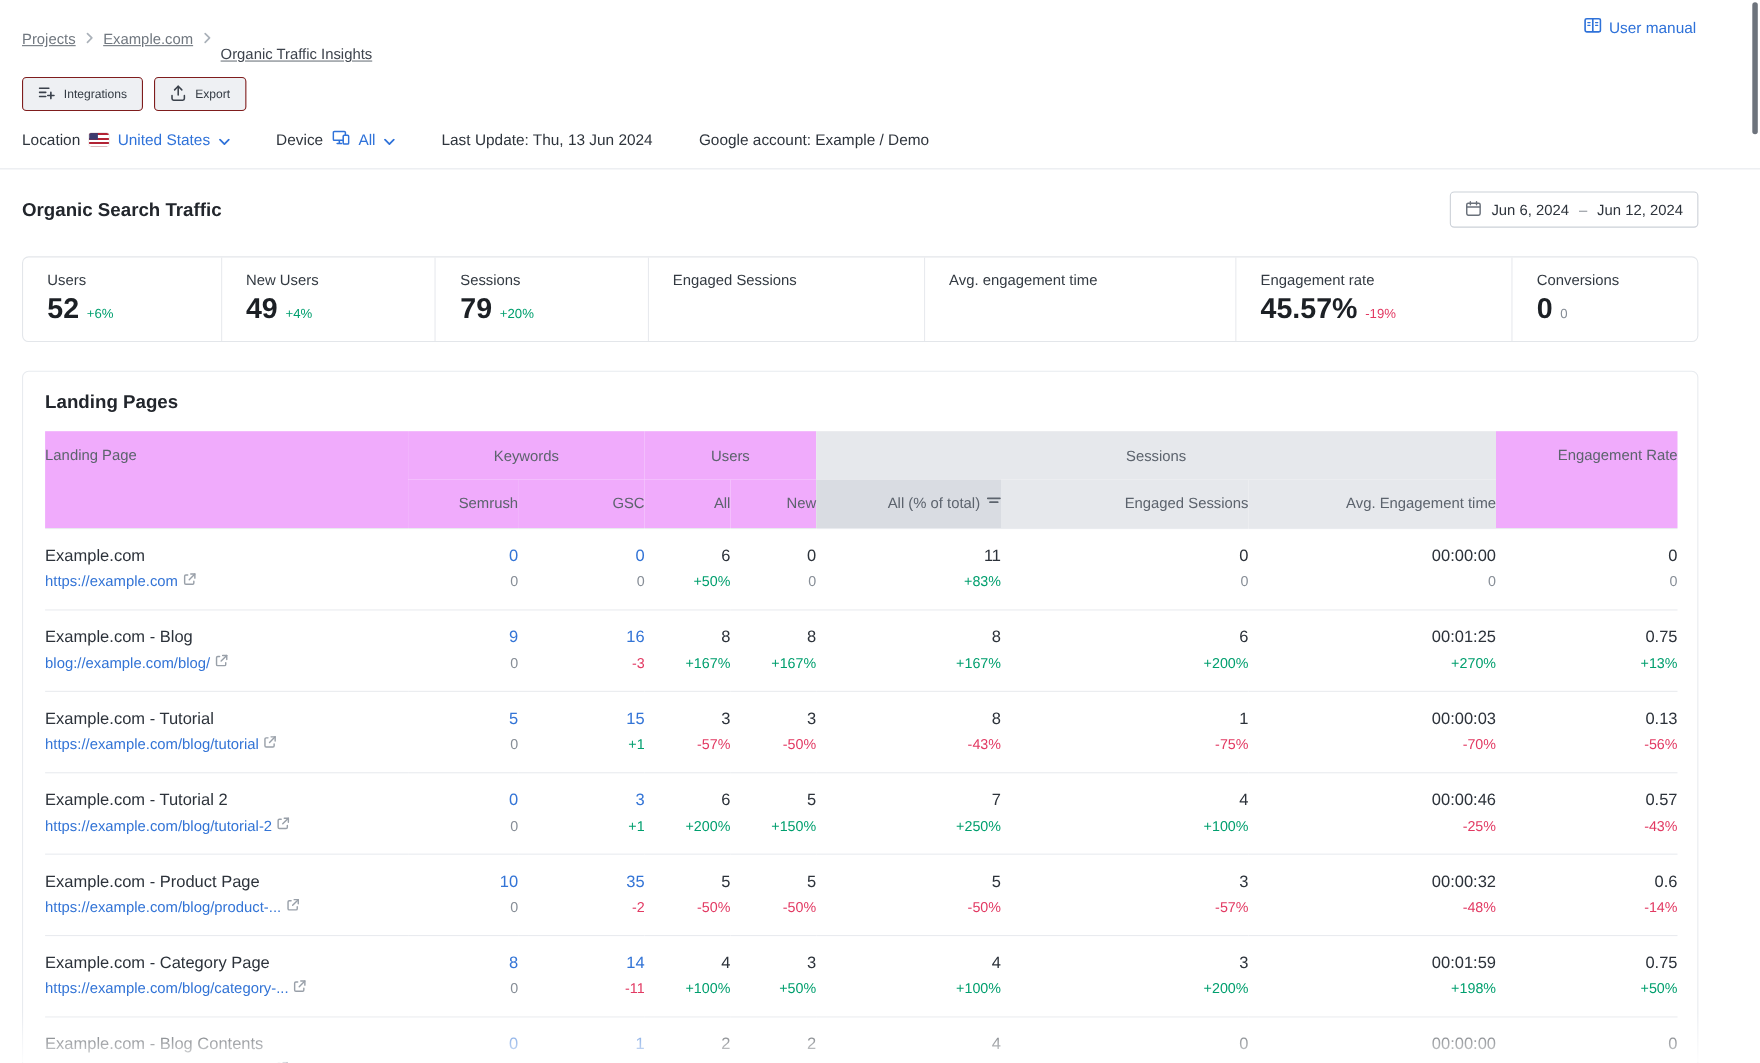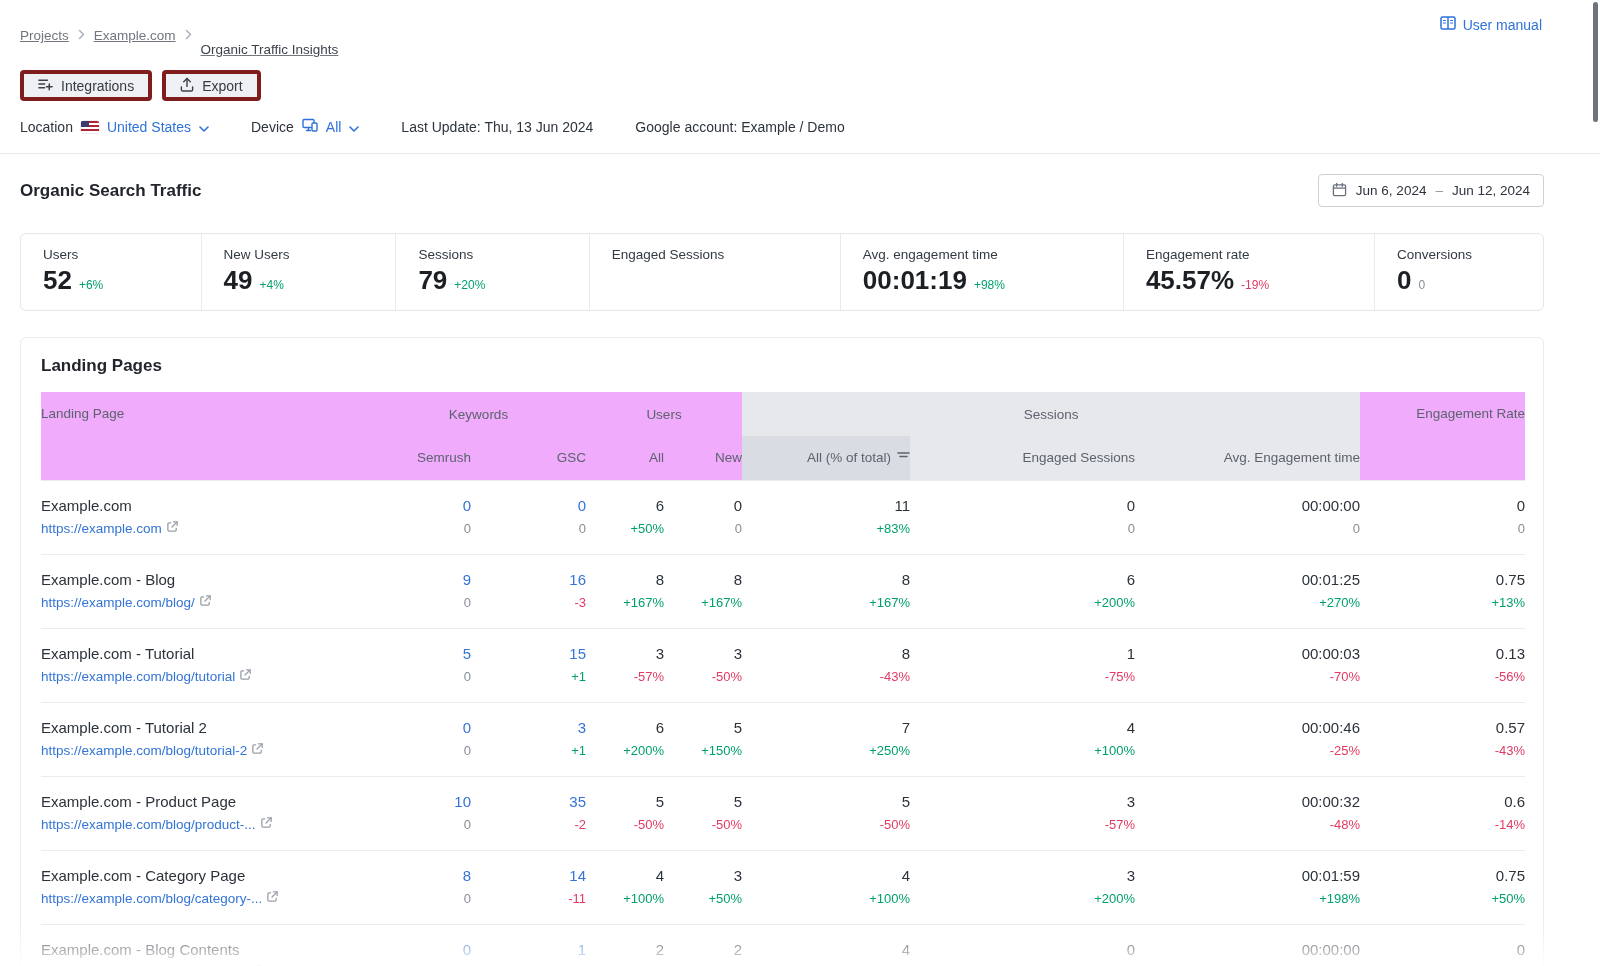--- a/index.html
+++ b/index.html
@@ -12,22 +12,22 @@
   .breadcrumb { display:flex; align-items:center; gap:9px; font-size:13.5px; color:#70777f;text-decoration:underline; }
   .breadcrumb .crumb { cursor:pointer; }
   .breadcrumb .current { color:#3d434c;margin-top:28px; }
   .user-manual { position:absolute; top:16px; right:58px; display:flex; align-items:center; gap:7px;
     color:#2f72d9; font-size:14px; cursor:pointer; }
   .title-row { display:flex; justify-content:space-between; align-items:center; margin-top:13px; }
   h1 { font-size:21px; font-weight:bold; color:#22262c; letter-spacing:.1px; }
   h1 .domain { font-weight:400; color:#4a515a; margin-left:6px; }
   .actions { display:flex; gap:10px; }
   .btn { display:flex; align-items:center; gap:8px; height:31px; padding:0 14px;
-    background:#eef0f3; border:4px solid #7f1d1d; border-radius:4px;
-    font-size:14px; color:#343b44; cursor:pointer; }
+    background:#eef0f3; border:1px solid #7f1d1d; border-radius:4px;
+    font-size:11px; color:#343b44; cursor:pointer; }
   .filters { display:flex; align-items:center; gap:42px; margin-top:17px; padding-bottom:18px;
     font-size:14px; color:#2e343c; }
   .filter { display:flex; align-items:center; gap:8px; }
   .link-blue { color:#2f72d9; cursor:pointer; }
   .flag { width:18px; height:12px; border-radius:2px; position:relative; overflow:hidden;
     background:repeating-linear-gradient(#b22234 0 2px, #fff 2px 4px); box-shadow:0 0 0 .5px rgba(0,0,0,.15); }
   .flag::after { content:""; position:absolute; top:0; left:0; width:8px; height:6px; background:#3c3b6e; }
 
   
   .section-head { display:flex; justify-content:space-between; align-items:center; padding:20px 56px 0 20px; }
@@ -194,24 +194,20 @@
       <span class="metric-change up">+20%</span>
     </div>
   </div>
 
   <div class="metric">
     <div class="metric-label">Engaged Sessions</div>
   </div>
 
   <div class="metric">
     <div class="metric-label">Avg. engagement time</div>
-    <div class="metric-value-row">
-      <span class="metric-value">00:01:19</span>
-      <span class="metric-change up">+98%</span>
-    </div>
   </div>
 
   <div class="metric">
     <div class="metric-label">Engagement rate</div>
     <div class="metric-value-row">
       <span class="metric-value">45.57%</span>
       <span class="metric-change down">-19%</span>
     </div>
   </div>
 
@@ -309,21 +305,21 @@
     <td class="cell-num">
               <div class="cell-main">0</div>
               <div class="cell-sub muted">0</div>
             </td>
   </tr>
 
   <tr>
     <td>
       <div class="page-name">Example.com - Blog</div>
       <div class="page-url-row">
-        <a class="page-url">https://example.com/blog/</a>
+        <a class="page-url">blog://example.com/blog/</a>
         <span class="ext-icon">
                   <svg width="13" height="13" viewBox="0 0 14 14">
                     <path d="M5 3H3.2C2.5 3 2 3.5 2 4.2v6.6C2 11.5 2.5 12 3.2 12h6.6c.7 0 1.2-.5 1.2-1.2V9" stroke="#99a0a9" stroke-width="1.4" fill="none" stroke-linecap="round"></path>
                     <path d="M8 2h4v4" stroke="#99a0a9" stroke-width="1.4" fill="none" stroke-linecap="round" stroke-linejoin="round"></path>
                     <path d="M12 2L6.5 7.5" stroke="#99a0a9" stroke-width="1.4" stroke-linecap="round"></path>
                   </svg>
                 </span>
       </div>
     </td>
     <td class="cell-num">

